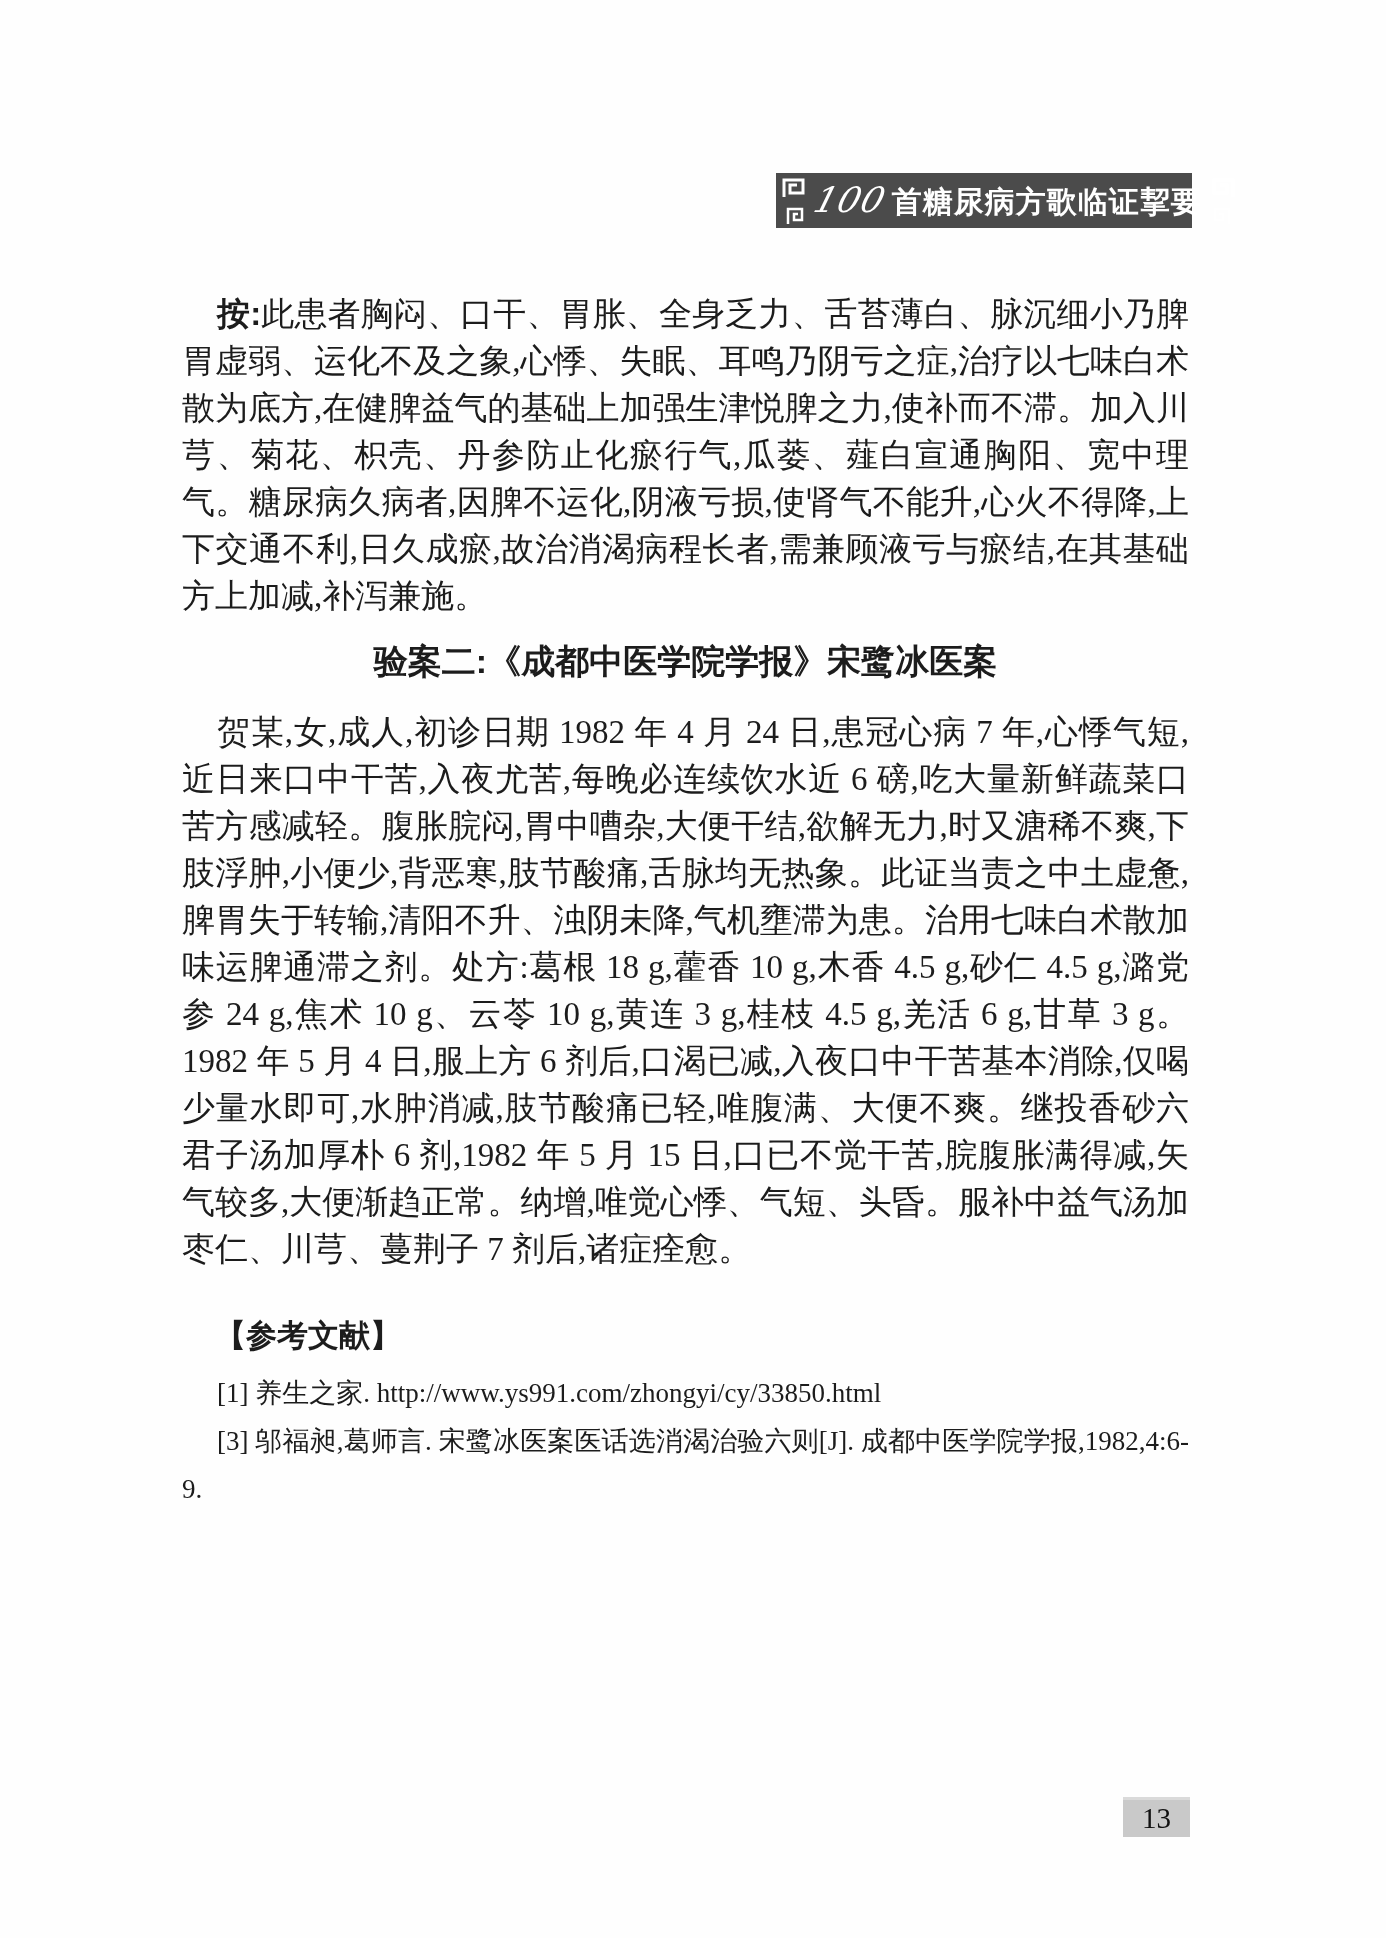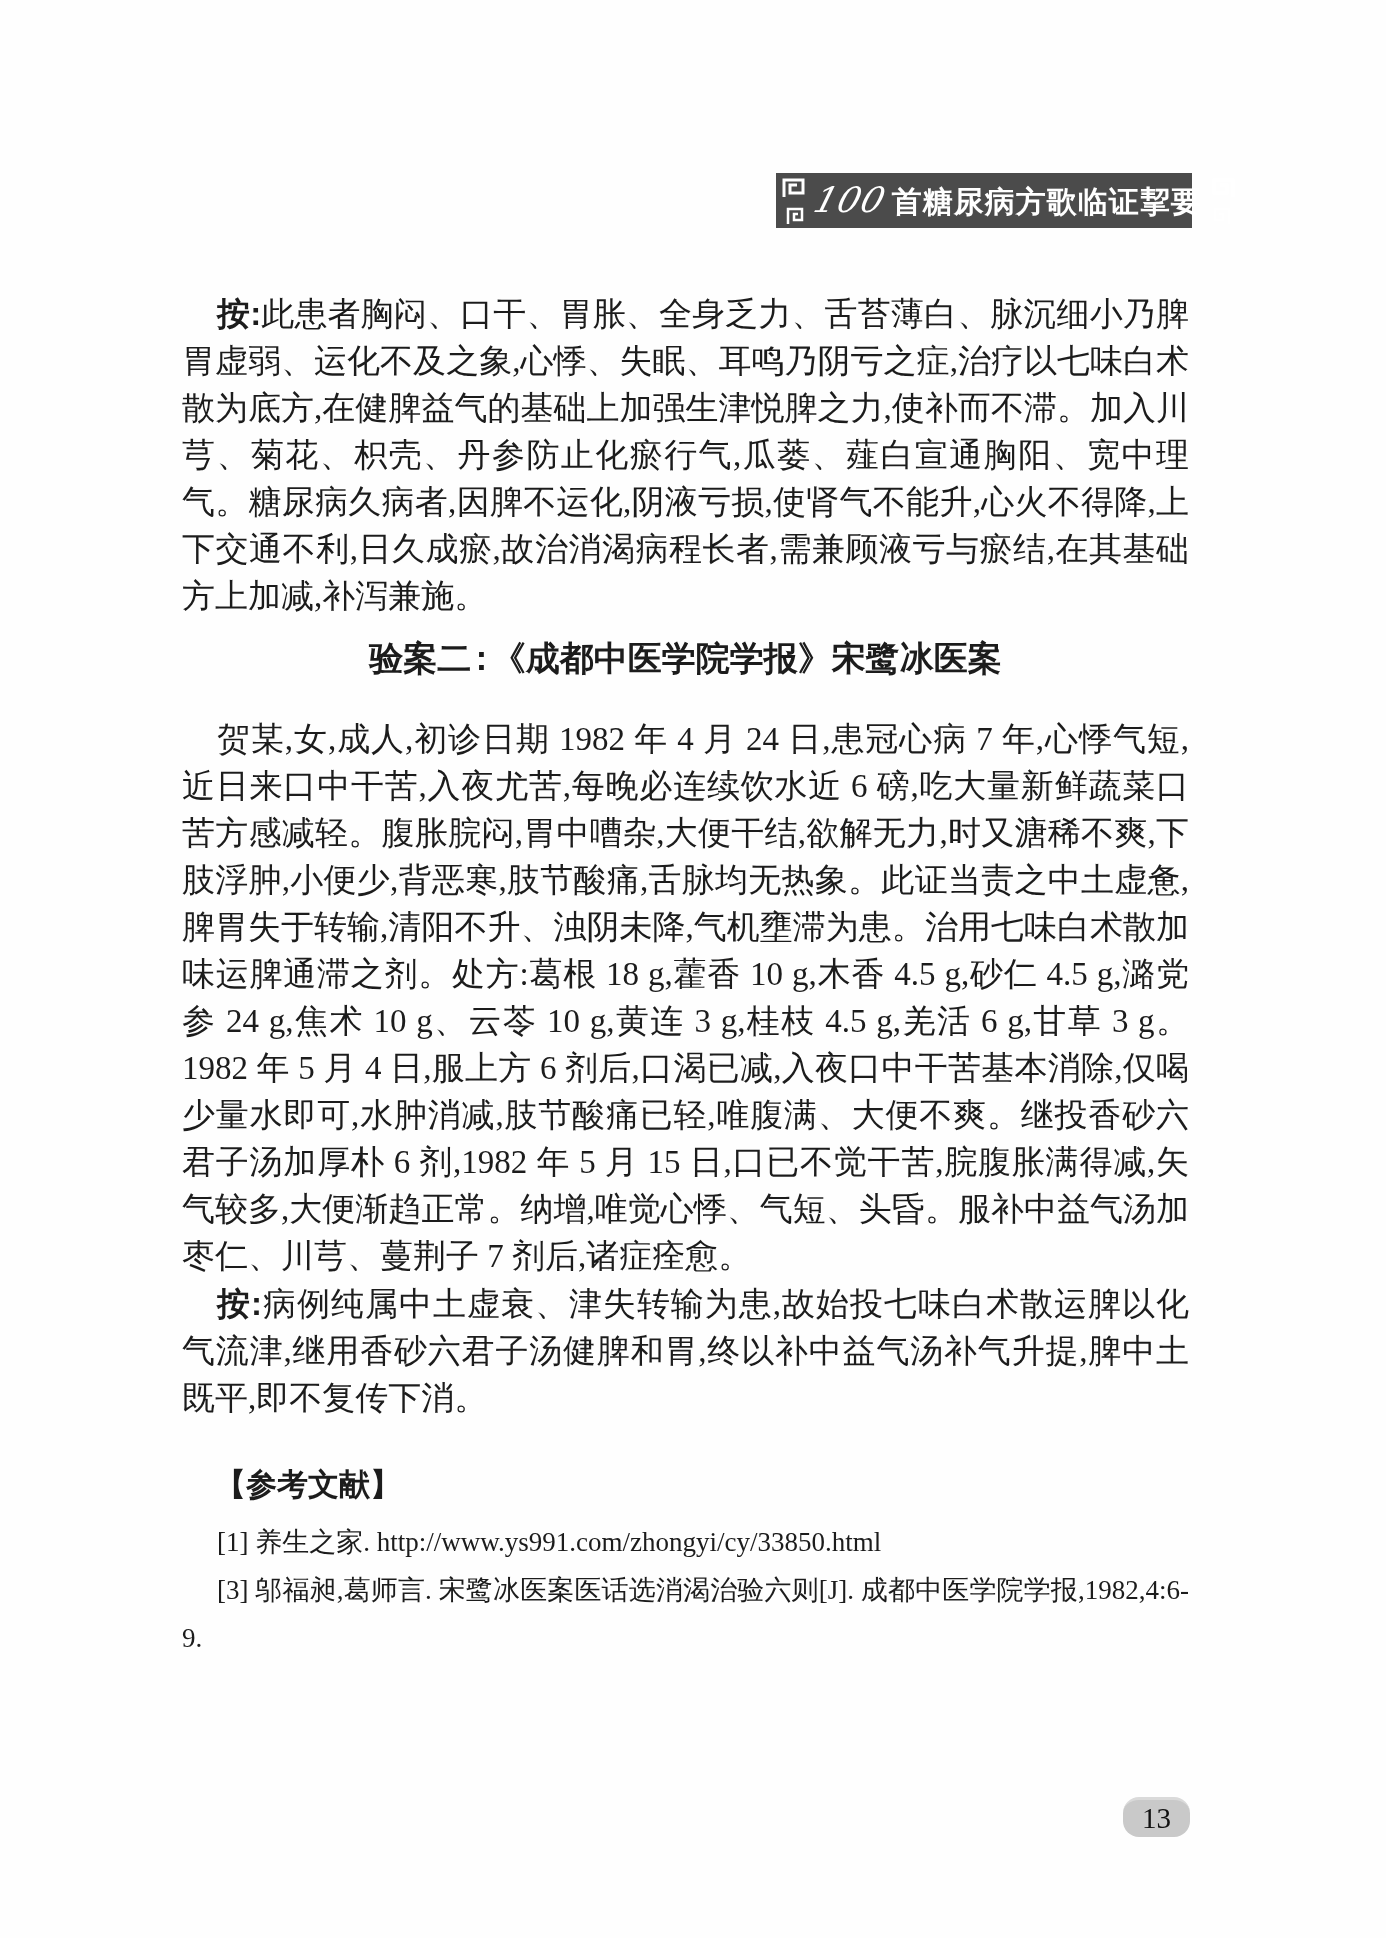--- a/index.html
+++ b/index.html
@@ -37,42 +37,42 @@
   .content { position:absolute; left:182px; top:290px; width:1007px; }
   p.body {
     margin:0; font-size:33px; line-height:47px;
     text-align:justify; text-indent:35px;
   }
   .note-label {
     font-weight:bold;
     font-family:"Liberation Sans","DejaVu Sans",sans-serif;
   }
   h2.case-heading {
-    margin:18px 0 31px 0;
+    margin:18px 0 24px 0;
     font-size:34px; line-height:47px; text-align:center;
-    font-weight:bold; font-family:Liberation Mono, monospace;
+    font-weight:bold; font-family:Liberation Sans, sans-serif;
   }
   h3.ref-heading {
     margin:42px 0 12px 0; padding-left:33px;
     font-size:31px; line-height:42px; font-weight:bold;
     font-family:"Liberation Sans","DejaVu Sans",sans-serif;
   }
   p.ref {
     margin:0; font-size:27px; line-height:48px;
     text-align:justify; text-indent:35px;font-family:Liberation Serif, serif;
   }
 
   
   .page-number {
     position:absolute; left:1123px; top:1797px;
     width:67px; height:37px;
     background:var(--page-number-bg, #c9c9c9);
     border-top:3px solid #dadada;
     box-sizing:content-box;
-    text-align:center; font-size:29px; line-height:37px; color:#111;border-radius:16px;
+    text-align:center; font-size:29px; line-height:37px; color:#111;
   }
 </style>
 </head>
 <body>
 
 <div class="page">
 
   <div class="banner">
     <svg class="fret left" width="34" height="50" viewBox="0 0 34 50" aria-hidden="true">
       <path d="M3 21 L3 4 L22 4 L22 17 L9 17 L9 9 L16 9" fill="none" stroke="#ffffff" stroke-width="3"></path>
@@ -90,23 +90,20 @@
   <main class="content">
 
     <p class="body">
       <span class="note-label">按:</span><span>此患者胸闷、口干、胃胀、全身乏力、舌苔薄白、脉沉细小乃脾胃虚弱、运化不及之象,心悸、失眠、耳鸣乃阴亏之症,治疗以七味白术散为底方,在健脾益气的基础上加强生津悦脾之力,使补而不滞。加入川芎、菊花、枳壳、丹参防止化瘀行气,瓜蒌、薤白宣通胸阳、宽中理气。糖尿病久病者,因脾不运化,阴液亏损,使肾气不能升,心火不得降,上下交通不利,日久成瘀,故治消渴病程长者,需兼顾液亏与瘀结,在其基础方上加减,补泻兼施。</span>
     </p>
 
     <h2 class="case-heading">验案二:《成都中医学院学报》宋鹭冰医案</h2>
 
     <p class="body">贺某,女,成人,初诊日期 1982 年 4 月 24 日,患冠心病 7 年,心悸气短,近日来口中干苦,入夜尤苦,每晚必连续饮水近 6 磅,吃大量新鲜蔬菜口苦方感减轻。腹胀脘闷,胃中嘈杂,大便干结,欲解无力,时又溏稀不爽,下肢浮肿,小便少,背恶寒,肢节酸痛,舌脉均无热象。此证当责之中土虚惫,脾胃失于转输,清阳不升、浊阴未降,气机壅滞为患。治用七味白术散加味运脾通滞之剂。处方:葛根 18 g,藿香 10 g,木香 4.5 g,砂仁 4.5 g,潞党参 24 g,焦术 10 g、云苓 10 g,黄连 3 g,桂枝 4.5 g,羌活 6 g,甘草 3 g。1982 年 5 月 4 日,服上方 6 剂后,口渴已减,入夜口中干苦基本消除,仅喝少量水即可,水肿消减,肢节酸痛已轻,唯腹满、大便不爽。继投香砂六君子汤加厚朴 6 剂,1982 年 5 月 15 日,口已不觉干苦,脘腹胀满得减,矢气较多,大便渐趋正常。纳增,唯觉心悸、气短、头昏。服补中益气汤加枣仁、川芎、蔓荆子 7 剂后,诸症痊愈。</p>
 
-    <p class="body">
-      <span class="note-label">按:</span><span>病例纯属中土虚衰、津失转输为患,故始投七味白术散运脾以化气流津,继用香砂六君子汤健脾和胃,终以补中益气汤补气升提,脾中土既平,即不复传下消。</span>
-    </p>
 
     <h3 class="ref-heading">【参考文献】</h3>
 
     <p class="ref">[1] 养生之家. http://www.ys991.com/zhongyi/cy/33850.html</p>
     <p class="ref">[3] 邬福昶,葛师言. 宋鹭冰医案医话选消渴治验六则[J]. 成都中医学院学报,1982,4:6-9.</p>
 
   </main>
 
   <div class="page-number">13</div>
 

